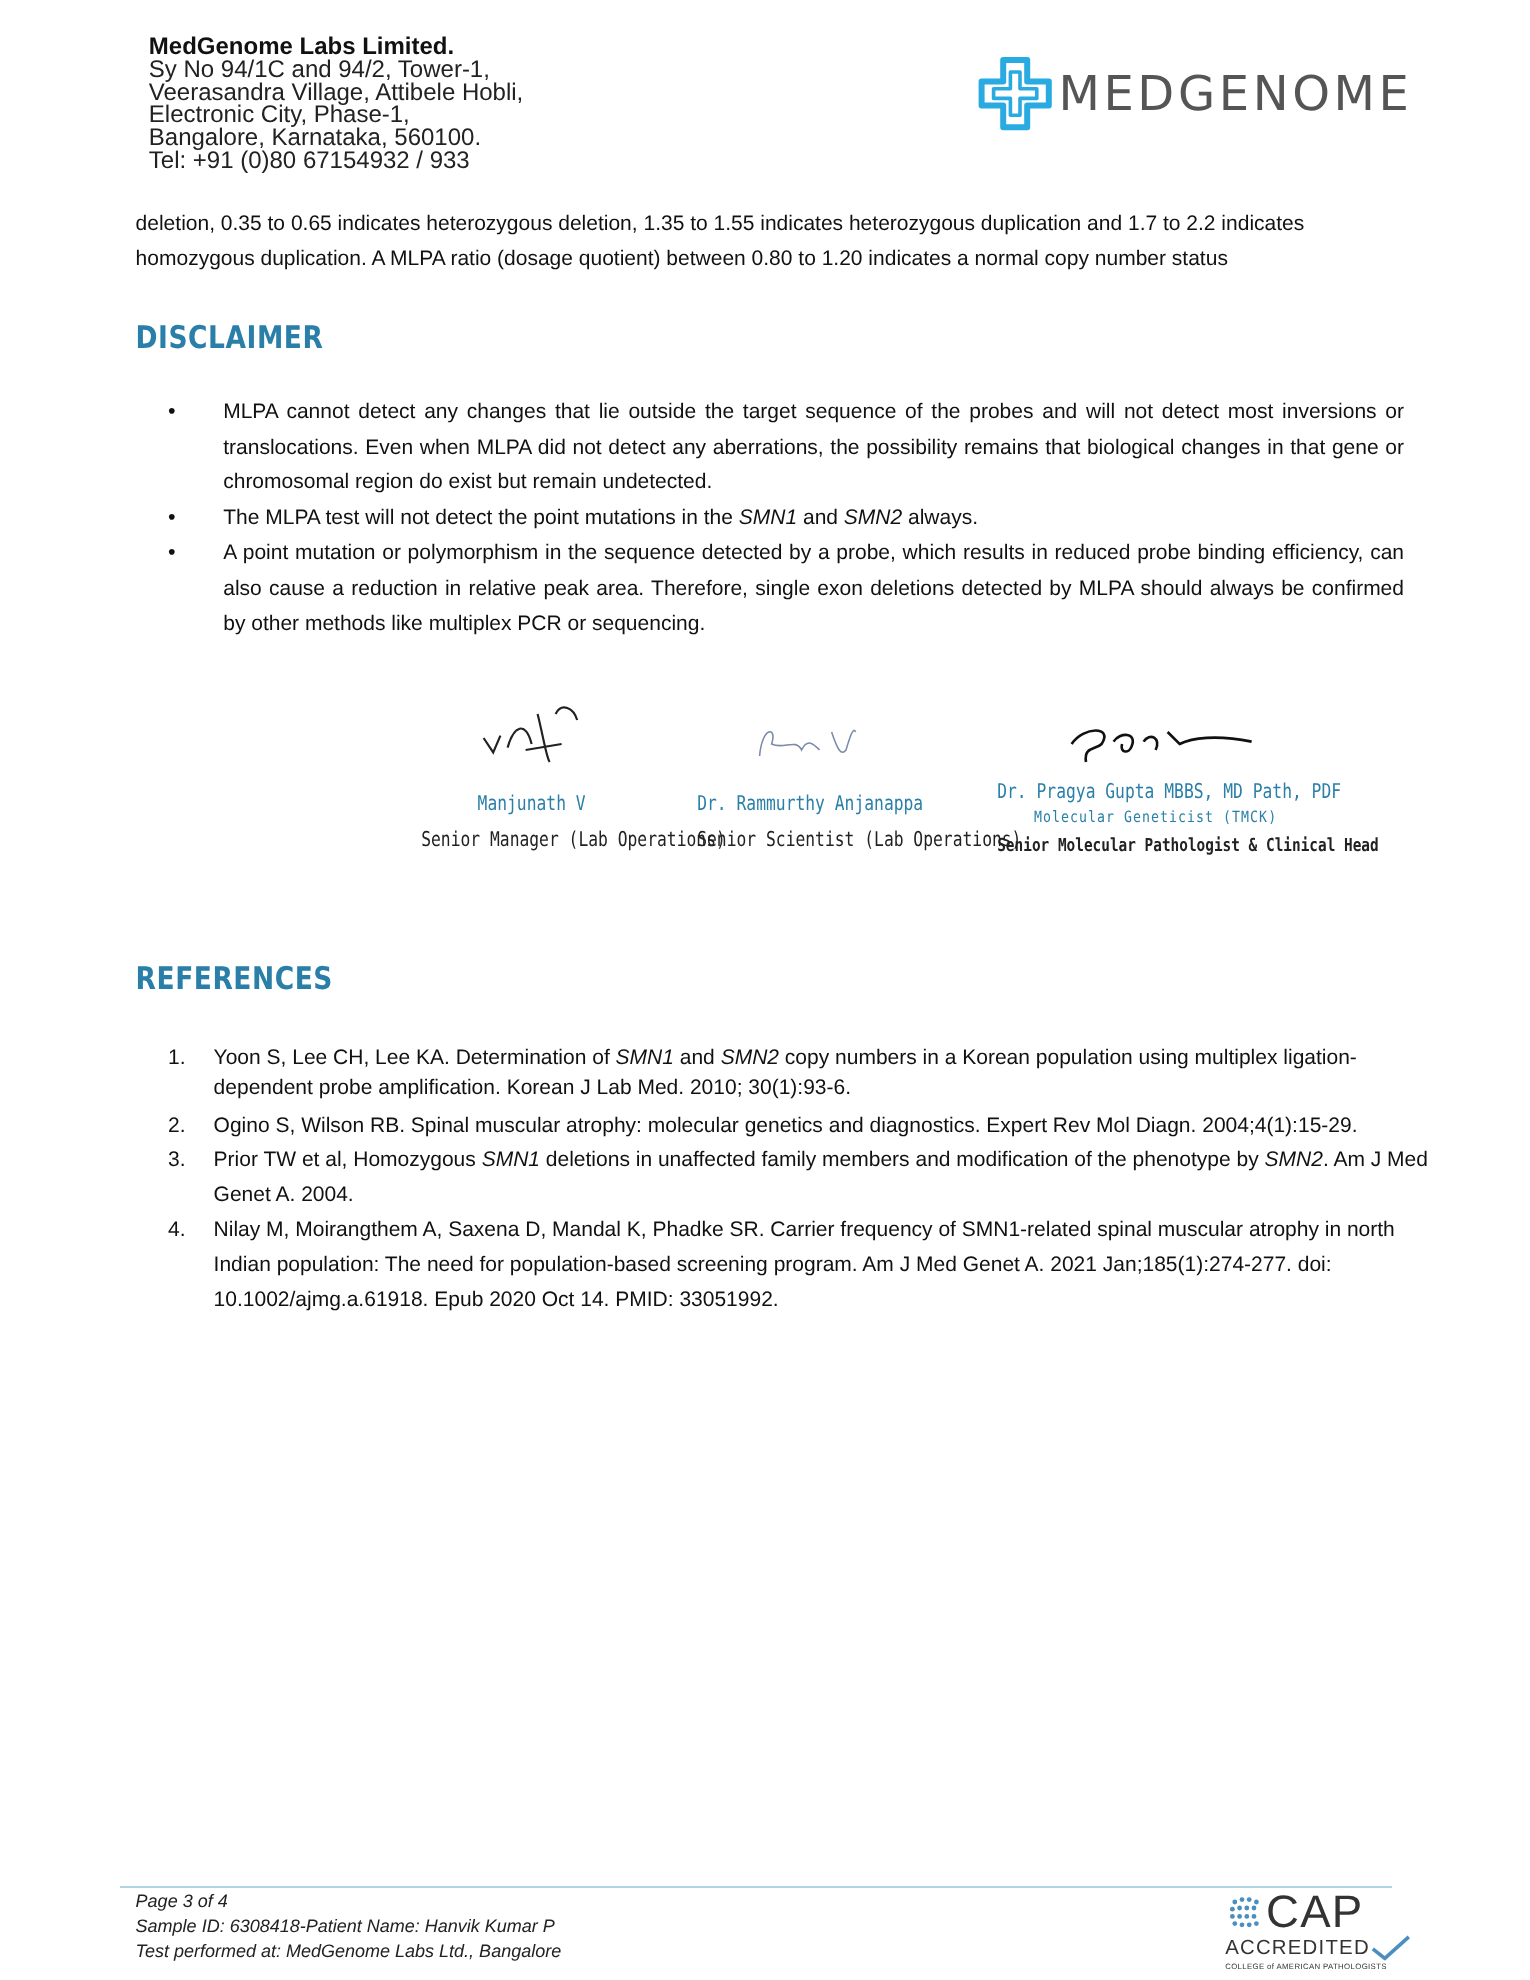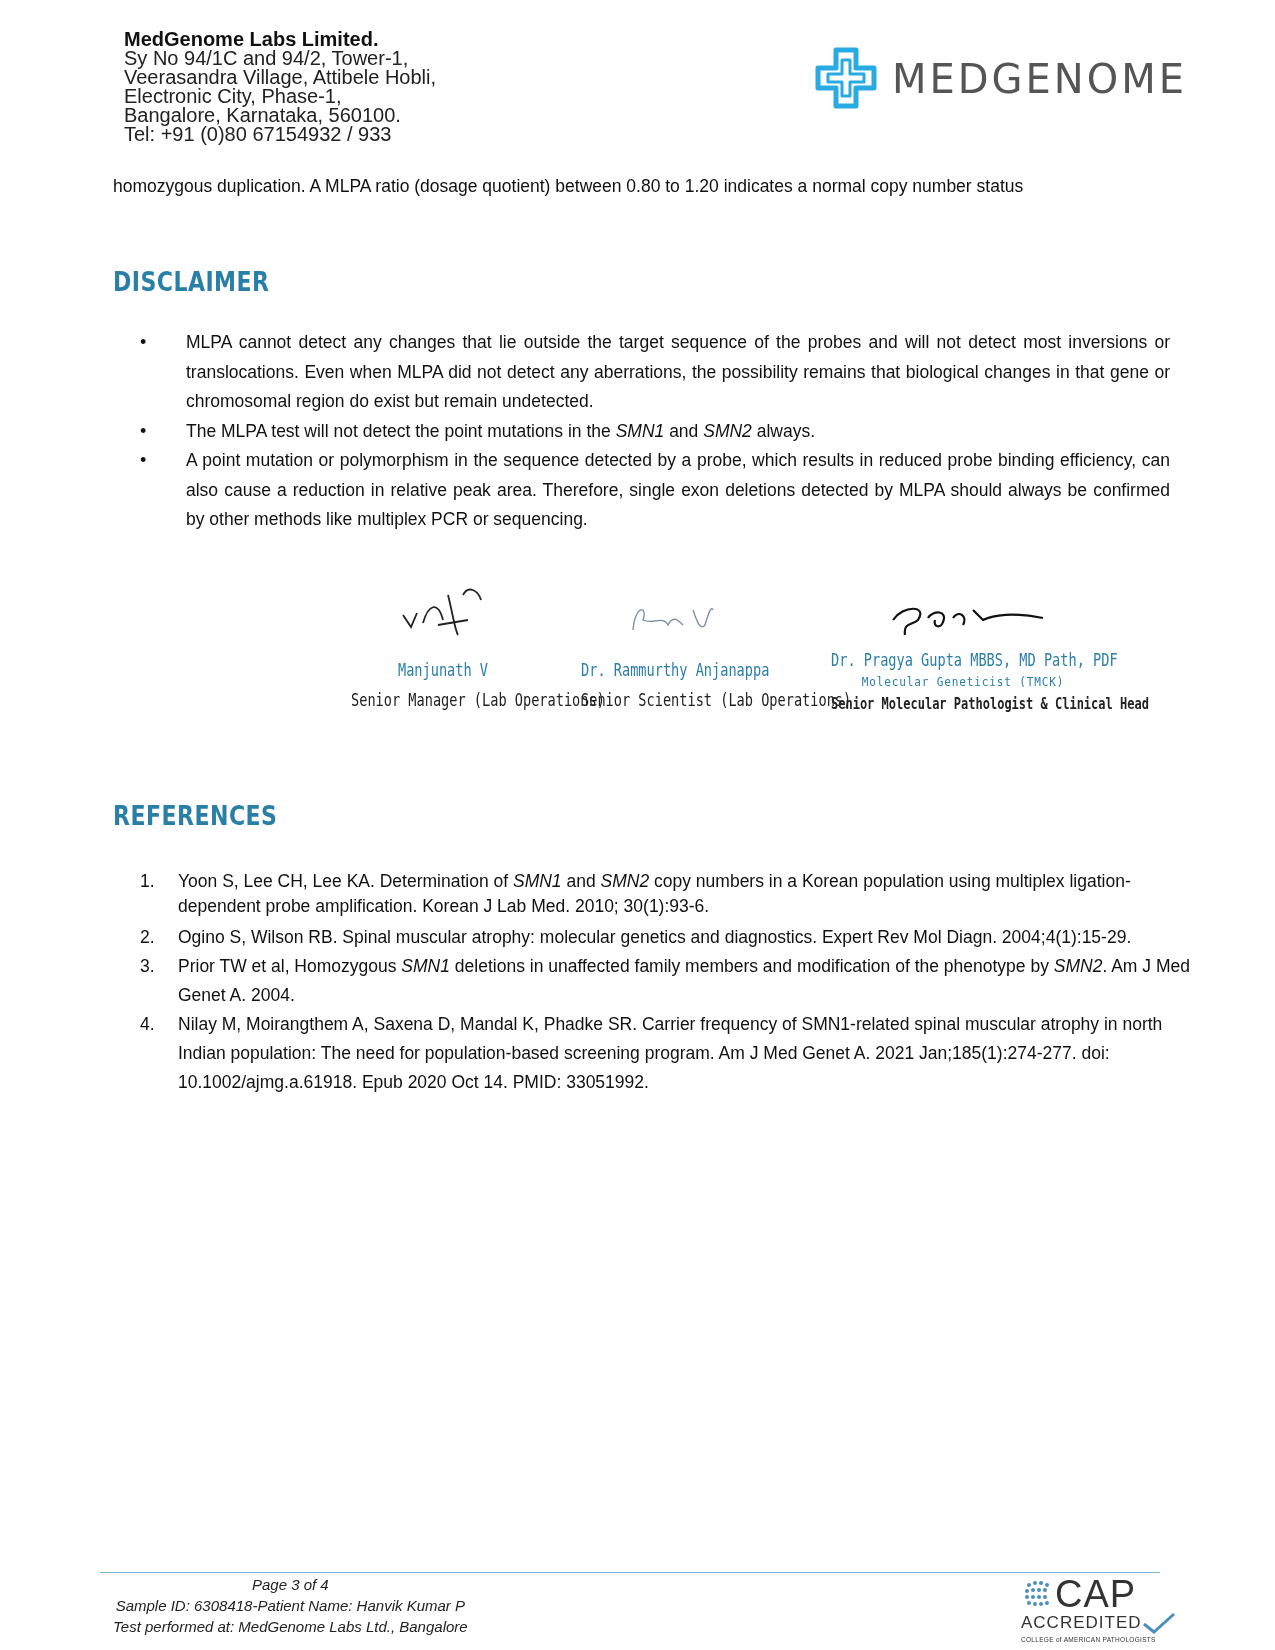--- a/index.html
+++ b/index.html
@@ -1,37 +1,37 @@
 <!DOCTYPE html>
 <html><head>
 <meta charset="utf-8">
 <style>
   html,body{margin:0;padding:0;background:#fff;}
   body{width:1275px;height:1650px;position:relative;overflow:hidden;font-family:"Liberation Sans",sans-serif;color:#111;}
   .addr{position:absolute;left:124px;top:30px;font-size:20px;line-height:19px;color:#222;}
   .addr .org{font-weight:bold;color:#111;}
   .logo{position:absolute;left:812px;top:44px;display:flex;align-items:center;}
   .logo svg{width:70px;height:70px;}
-  .logo .brand{font-size:40px;letter-spacing:3px;color:#555;margin-left:10px;font-family:"DejaVu Sans",sans-serif;font-weight:normal;}
+  .logo .brand{font-size:40px;letter-spacing:3px;color:#555;font-family:"DejaVu Sans",sans-serif;font-weight:normal;}
   .para{position:absolute;left:113px;width:1060px;font-size:17.5px;line-height:29px;color:#111;}
   h2{position:absolute;left:113px;margin:0;font-size:26px;font-weight:bold;color:#2a7fa8;letter-spacing:0.5px;font-family:"DejaVu Sans",sans-serif;transform:scaleX(0.85);transform-origin:left;}
   ul.disc{position:absolute;left:140px;top:328px;width:1030px;margin:0;padding:0;list-style:none;}
   ul.disc li{position:relative;padding-left:46px;font-size:17.5px;line-height:29.5px;text-align:justify;}
   ul.disc li .bul{position:absolute;left:0;top:0;font-size:18px;}
   ol.refs{position:absolute;left:140px;top:869px;width:1070px;margin:0;padding:0;list-style:none;}
   ol.refs li{position:relative;padding-left:38px;font-size:17.5px;line-height:29px;margin-bottom:0px;}
   ol.refs li .num{position:absolute;left:0;top:0;}
   .sigs{position:absolute;left:118px;top:575px;width:1030px;height:180px;}
   .sig{position:absolute;text-align:center;font-family:"DejaVu Sans Mono",monospace;}
   .sig .scribble{height:85px;display:flex;align-items:flex-end;justify-content:center;}
   .sig .nm{color:#2a7fa8;font-size:17px;transform:scaleX(0.8);white-space:nowrap;}
   .sig .role{color:#222;font-size:17px;transform:scaleX(0.8);white-space:nowrap;margin-top:10px;}
   .sig .sub{color:#2a7fa8;font-size:13px;transform:scaleX(0.85);white-space:nowrap;margin-top:4px;letter-spacing:1px;}
   .footer-line{position:absolute;left:100px;top:1572px;width:1060px;border-top:1px solid #7fb9d6;}
-  .footer{position:absolute;left:113px;top:1574px;font-size:15px;line-height:21px;font-style:italic;color:#222;text-align:center;}
+  .footer{position:absolute;left:113px;top:1574px;font-size:15px;line-height:21px;font-style:italic;color:#222;}
   .cap{position:absolute;left:985px;top:1576px;width:175px;margin-left:36px;}
   .cap .row{display:flex;align-items:center;}
   .cap .cap-text{font-size:38px;color:#333;letter-spacing:1px;line-height:36px;font-weight:normal;}
   .cap .acc{font-size:17px;color:#333;letter-spacing:1px;}
   .cap .coll{font-size:6.5px;color:#333;letter-spacing:0.3px;margin-top:2px;}
   i{font-style:italic;}
 </style>
 </head>
 <body>
 
@@ -48,20 +48,21 @@
   <svg viewBox="0 0 70 70">
     <g fill="none" stroke="#29abe2" stroke-width="5" stroke-linejoin="round">
       <path d="M24 6 H44 V24 H62 V44 H44 V62 H24 V44 H6 V24 H24 Z"></path>
       <path d="M30 16 H38 V30 H52 V38 H38 V52 H30 V38 H16 V30 H30 Z" stroke-width="3"></path>
     </g>
   </svg>
   <span class="brand">MEDGENOME</span>
 </div>
 
 <div class="para" style="top:172px;">
+  <div>deletion, 0.35 to 0.65 indicates heterozygous deletion, 1.35 to 1.55 indicates heterozygous duplication and 1.7 to 2.2 indicates</div>
   <div>homozygous duplication. A MLPA ratio (dosage quotient) between 0.80 to 1.20 indicates a normal copy number status</div>
 </div>
 
 <h2 style="top:267px;">DISCLAIMER</h2>
 <ul class="disc">
   <li>
     <span class="bul">•</span>
     <span>MLPA cannot detect any changes that lie outside the target sequence of the probes and will not detect most inversions or translocations. Even when MLPA did not detect any aberrations, the possibility remains that biological changes in that gene or chromosomal region do exist but remain undetected.</span>
   </li>
   <li>

